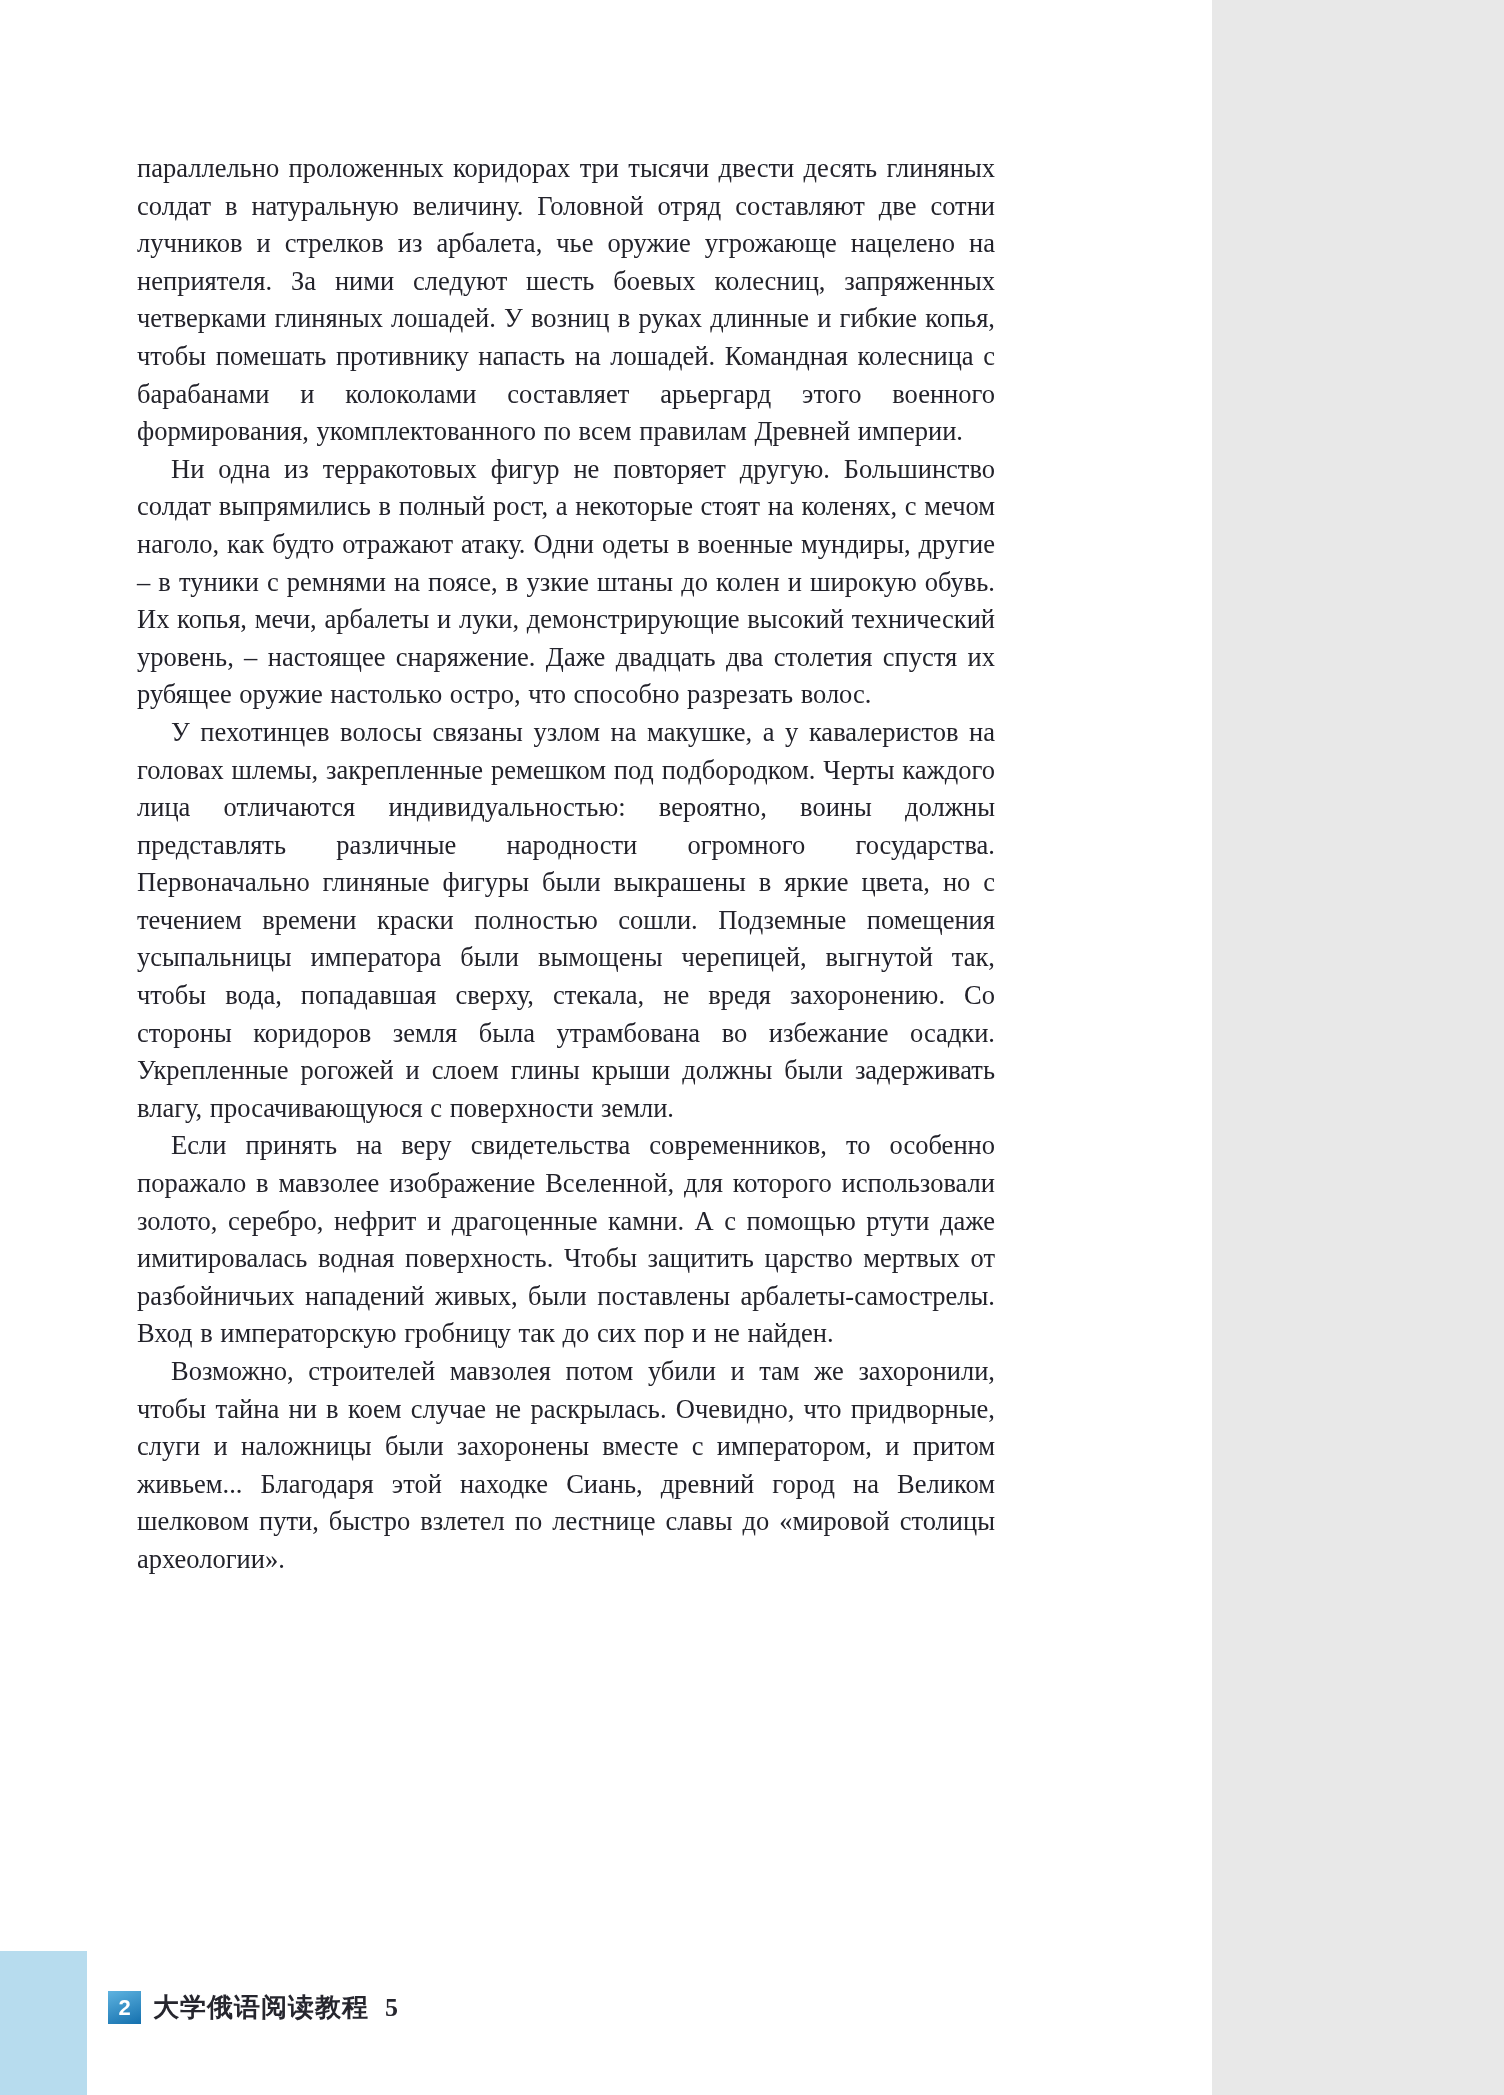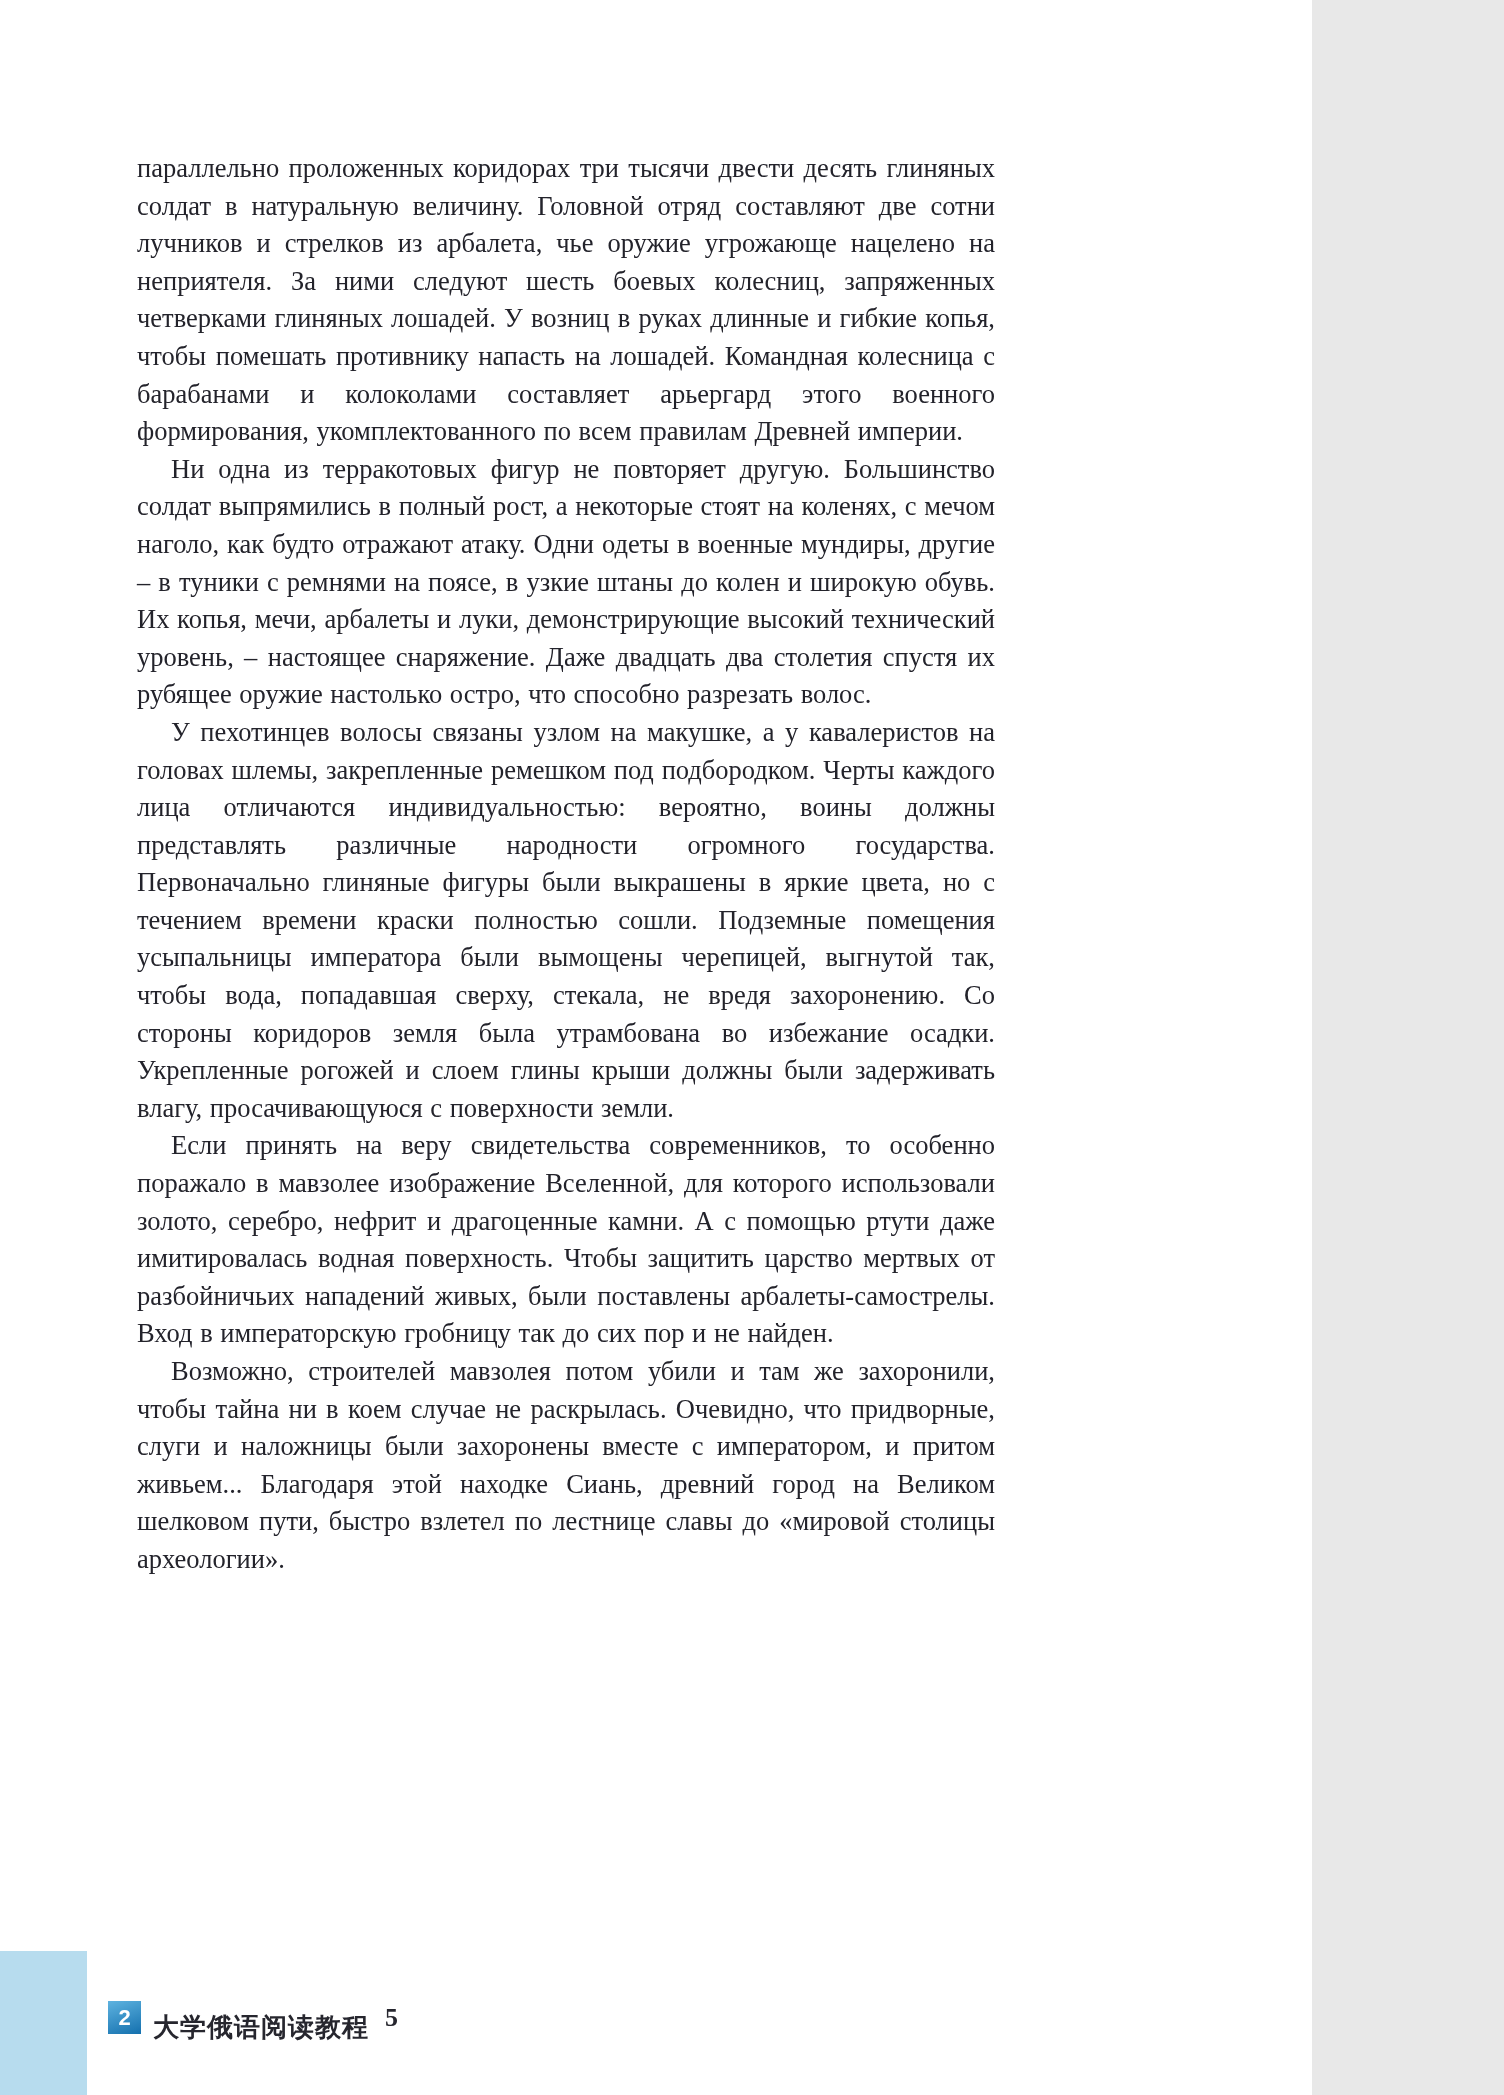--- a/index.html
+++ b/index.html
@@ -2,21 +2,21 @@
 <html><head>
 <meta charset="utf-8">
 <style>
   html, body {
     margin: 0;
     padding: 0;
     background: #e8e8e8;
   }
   .page {
     position: relative;
-    width: 1312px;
+    width: 1212px;
     height: 2095px;
     background: #ffffff;
     overflow: hidden;
     font-family: "Liberation Serif", serif;
   }
   .body-text {
     position: absolute;
     left: 137px;
     top: 150px;
     width: 858px;
@@ -62,21 +62,20 @@
     flex: none;
   }
   .book-title {
     font-family: "Liberation Sans", sans-serif;
     font-weight: bold;
     font-size: 26px;
     color: #26262e;
     letter-spacing: 1px;
     margin-left: 12px;
     white-space: nowrap;
-    margin-top: 20px;
   }
   .footer-number {
     font-family: "Liberation Serif", serif;
     font-weight: bold;
     font-size: 26px;
     color: #26262e;
     margin-left: 16px;
   }
 </style>
 </head>

